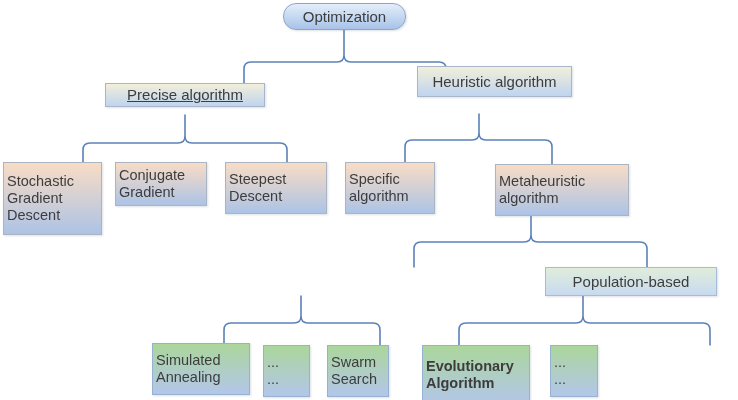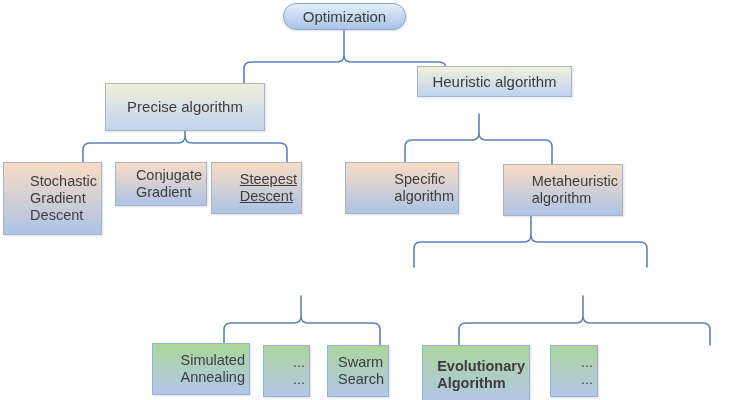--- a/index.html
+++ b/index.html
@@ -16,21 +16,21 @@
     position:absolute;
     box-sizing:border-box;
     display:flex;align-items:center;
     color:#3d3d3d;
     white-space:pre-line;
     line-height:1.15;
     box-shadow:1px 1px 2px rgba(120,130,150,0.25);
   }
   .node .lbl{display:block;}
   .align-center{justify-content:center;text-align:center;}
-  .align-left{justify-content:flex-end;text-align:left;padding-left:3px;padding-right:4px;}
+  .align-left{justify-content:flex-start;text-align:left;padding-left:3px;padding-right:4px;}
   .grad-blue{
     background:linear-gradient(#e3eefa, #a8c3e8);
     border:1px solid #8ea6c4;
   }
   .grad-cream{
     background:linear-gradient(#f2efda, #bfd4ef);
     border:1px solid #a9b6c9;
   }
   .grad-peach{
     background:linear-gradient(#f8dcc5, #adc3e5);
@@ -58,55 +58,58 @@
     <path d="M479,114 L479,133 Q479,140 472,140 L412,140 Q405,140 405,147 L405,162 M479,133 Q479,140 486,140 L545,140 Q552,140 552,147 L552,164"></path>
     <path d="M531,216 L531,235 Q531,242 524,242 L421,242 Q414,242 414,249 L414,267 M531,235 Q531,242 538,242 L640,242 Q647,242 647,249 L647,267"></path>
     <path d="M301,296 L301,316 Q301,323 294,323 L231,323 Q224,323 224,330 L224,345 M301,316 Q301,323 308,323 L373,323 Q380,323 380,330 L380,345"></path>
     <path d="M583,296 L583,316 Q583,323 576,323 L466,323 Q459,323 459,330 L459,345 M583,316 Q583,323 590,323 L703,323 Q710,323 710,330 L710,345"></path>
   </svg>
 
   <div class="node grad-blue align-center fs-lg" style="left:283px;top:3px;width:123px;height:27px;border-radius:13px;">
     <span class="lbl">Optimization</span>
   </div>
 
-  <div class="node grad-cream align-center fs-lg" style="left:105px;top:83px;width:160px;height:48px;">
+  <div class="node grad-cream align-center fs-lg" style="left:105px;top:83px;width:160px;height:24px;text-decoration:underline;">
     <span class="lbl">Precise algorithm</span>
   </div>
 
   <div class="node grad-cream align-center fs-lg" style="left:417px;top:66px;width:155px;height:31px;">
     <span class="lbl">Heuristic algorithm</span>
   </div>
 
   <div class="node grad-peach align-left fs-md" style="left:3px;top:162px;width:99px;height:73px;">
     <span class="lbl">Stochastic
 Gradient
 Descent</span>
   </div>
 
   <div class="node grad-peach align-left fs-md" style="left:115px;top:162px;width:92px;height:44px;">
     <span class="lbl">Conjugate
 Gradient</span>
   </div>
 
-  <div class="node grad-peach align-left fs-md" style="left:211px;top:162px;width:91px;height:52px;text-decoration:underline;">
+  <div class="node grad-peach align-left fs-md" style="left:225px;top:162px;width:102px;height:52px;">
     <span class="lbl">Steepest
 Descent</span>
   </div>
 
-  <div class="node grad-peach align-left fs-md" style="left:345px;top:162px;width:114px;height:52px;">
+  <div class="node grad-peach align-left fs-md" style="left:345px;top:162px;width:90px;height:52px;">
     <span class="lbl">Specific
 algorithm</span>
   </div>
 
-  <div class="node grad-peach align-left fs-md" style="left:495px;top:164px;width:120px;height:52px;margin-left:8px;">
+  <div class="node grad-peach align-left fs-md" style="left:495px;top:164px;width:134px;height:52px;">
     <span class="lbl">Metaheuristic
 algorithm</span>
   </div>
 
 
+  <div class="node grad-mint align-center fs-lg" style="left:545px;top:267px;width:172px;height:29px;">
+    <span class="lbl">Population-based</span>
+  </div>
 
   <div class="node grad-green align-left fs-md" style="left:152px;top:343px;width:98px;height:52px;">
     <span class="lbl">Simulated
 Annealing</span>
   </div>
 
   <div class="node grad-green align-left fs-md" style="left:263px;top:345px;width:47px;height:52px;">
     <span class="lbl">...
 ...</span>
   </div>

